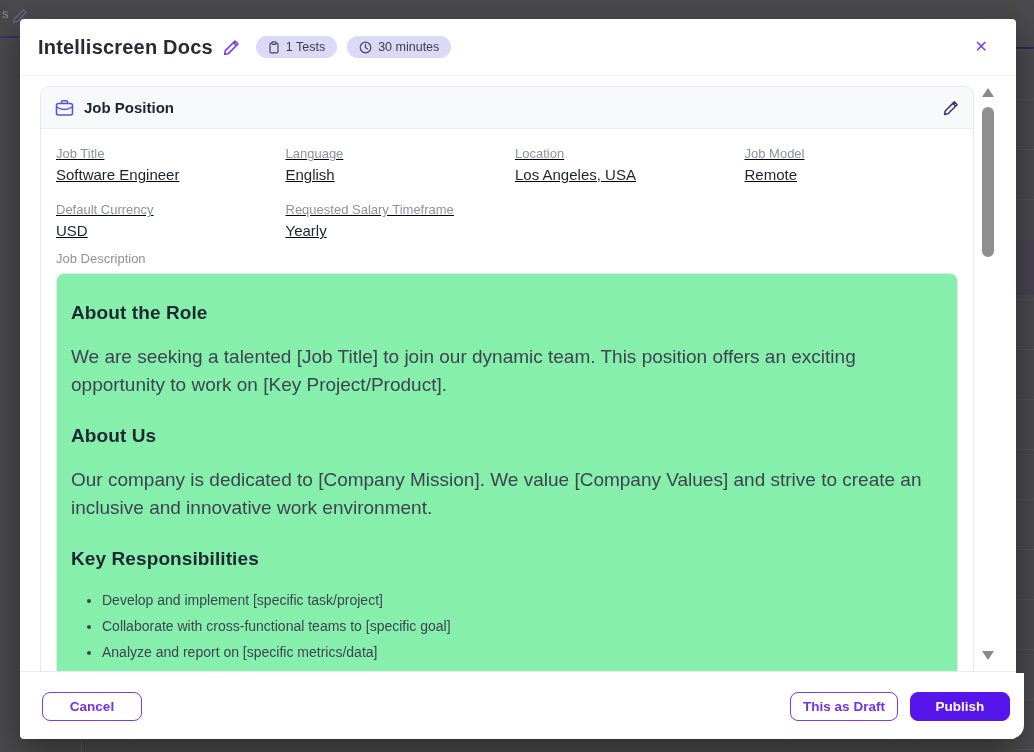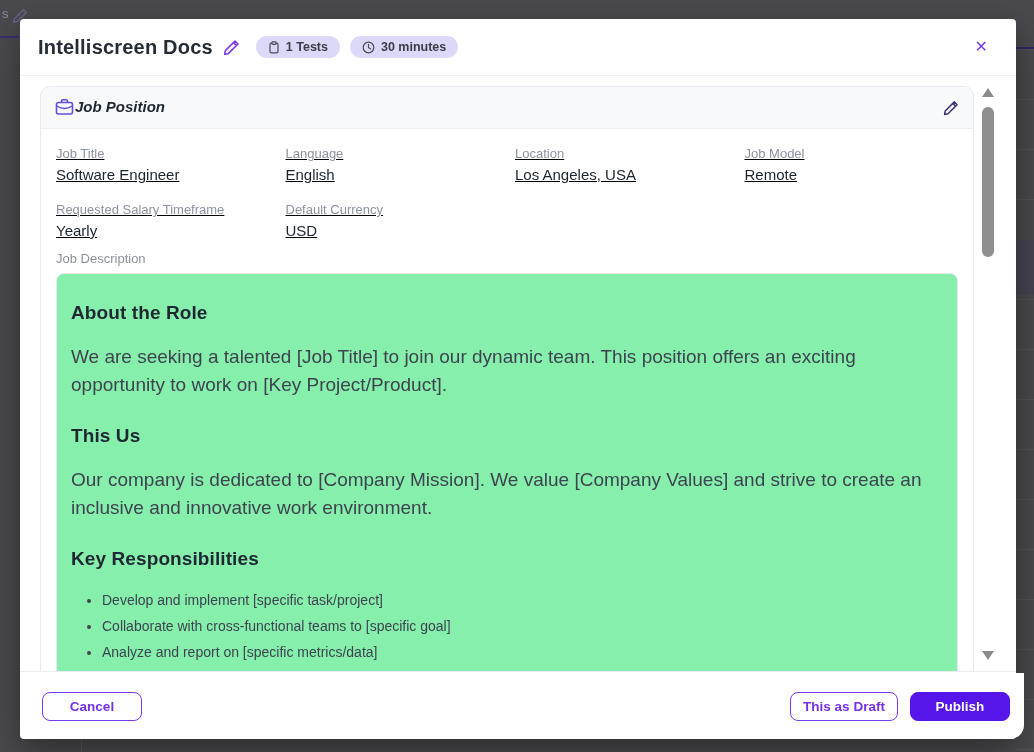--- a/index.html
+++ b/index.html
@@ -36,21 +36,21 @@
 
   
   .modal-header {
     height:56px; display:flex; align-items:center; padding:0 24px 0 18px;
   }
   .modal-title { font-size:20px; font-weight:700; color:#262c35; letter-spacing:.2px; }
   .title-edit-btn { background:none; border:none; margin-left:10px; cursor:pointer; display:flex; align-items:center; }
   .badges { display:flex; gap:10px; margin-left:16px; }
   .badge {
     display:flex; align-items:center; gap:6px; height:22px; padding:0 12px;
-    background:#dcd8f7; border-radius:999px; font-size:12.5px; color:#3c3c47; font-weight:700;
+    background:#dcd8f7; border-radius:999px; font-size:12.5px; color:#3c3c47; font-weight:400;
   }
   .header-spacer { flex:1; }
   .close-btn {
     background:none; border:none; color:#7c3aed; font-size:16px; font-weight:500;
     cursor:pointer; line-height:1; padding:4px;
   }
 
   
   .scroll-area {
     position:absolute; left:0; top:56px; width:996px; height:597px;
@@ -58,23 +58,23 @@
     overflow:hidden; background:#ffffff;
   }
 
   
   .card {
     margin:10px 42px 0 20px; width:934px;
     border:1px solid #e6e8ee; border-radius:10px;
     background:#ffffff;
   }
   .card-header {
-    display:flex; gap:1px;
+    display:flex; align-items:center; gap:10px;
     background:#f8f9fb; border-bottom:1px solid #edeef2;
-    border-radius:10px 10px 0 0; padding:11px 14px; height:42px;font-style:italic;
+    border-radius:10px 10px 0 0; padding:11px 14px; height:42px;
   }
   .card-title { font-size:15px; font-weight:600; color:#1d2530; }
   .card-edit-btn { margin-left:auto; background:none; border:none; cursor:pointer; display:flex; align-items:center; }
   .card-body { padding:17px 15px 24px 15px; }
 
   .fields-grid {
     display:grid; grid-template-columns:1fr 1fr 1fr 1fr; column-gap:16px; row-gap:19px;text-decoration:underline;
   }
   .field-label { font-size:13px; color:#8b929f; margin-bottom:5px; }
   .field-value { font-size:15px; color:#1b2430; }
@@ -196,34 +196,34 @@
           </div>
           <div class="field">
             <div class="field-label">Location</div>
             <div class="field-value">Los Angeles, USA</div>
           </div>
           <div class="field">
             <div class="field-label">Job Model</div>
             <div class="field-value">Remote</div>
           </div>
           <div class="field">
+            <div class="field-label">Default Currency</div>
+            <div class="field-value">USD</div>
+          </div>
+          <div class="field">
             <div class="field-label">Requested Salary Timeframe</div>
             <div class="field-value">Yearly</div>
-          </div>
-          <div class="field">
-            <div class="field-label">Default Currency</div>
-            <div class="field-value">USD</div>
           </div>
         </div>
 
         <div class="desc-label">Job Description</div>
         <div class="desc-box">
           <h2>About the Role</h2>
           <p>We are seeking a talented [Job Title] to join our dynamic team. This position offers an exciting opportunity to work on [Key Project/Product].</p>
-          <h2>This Us</h2>
+          <h2>About Us</h2>
           <p>Our company is dedicated to [Company Mission]. We value [Company Values] and strive to create an inclusive and innovative work environment.</p>
           <h2>Key Responsibilities</h2>
           <ul>
             <li>Develop and implement [specific task/project]</li>
             <li>Collaborate with cross-functional teams to [specific goal]</li>
             <li>Analyze and report on [specific metrics/data]</li>
 
           </ul>
         </div>
       </div>

